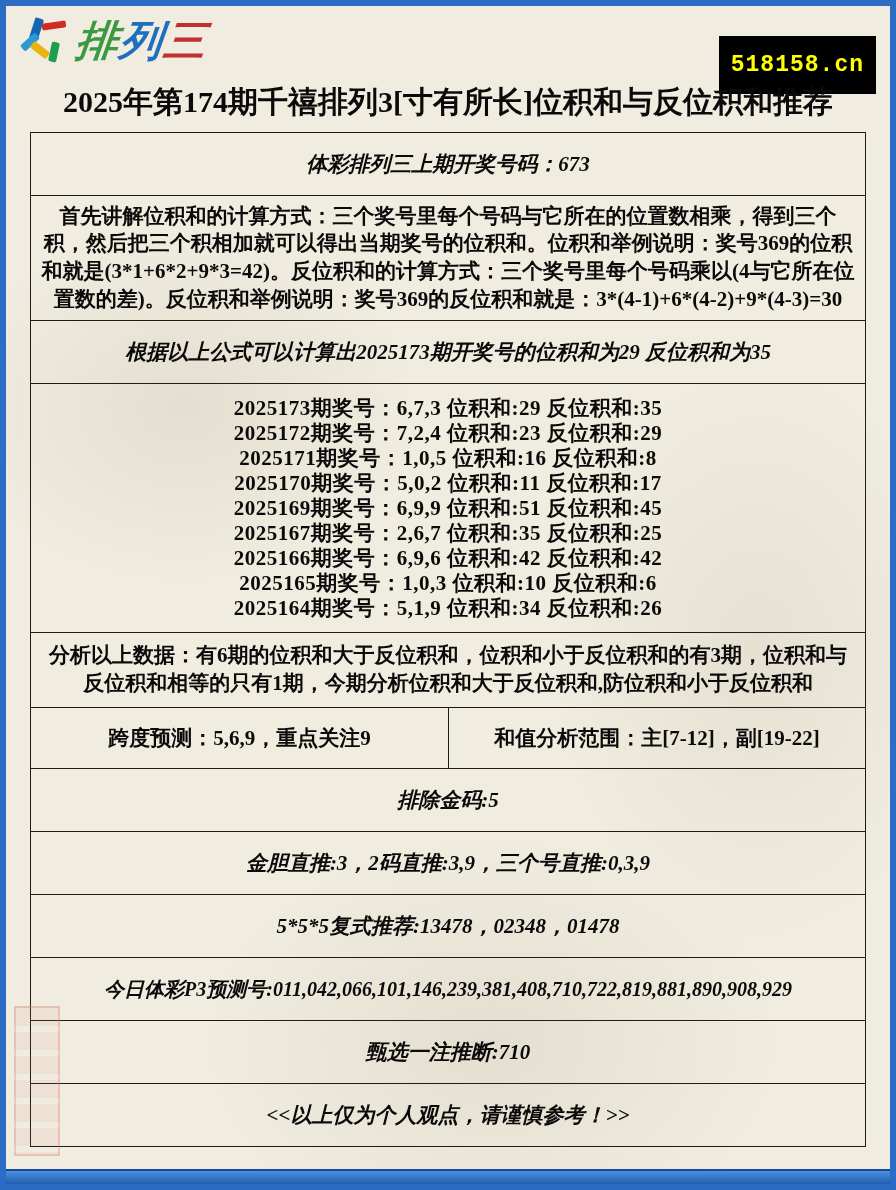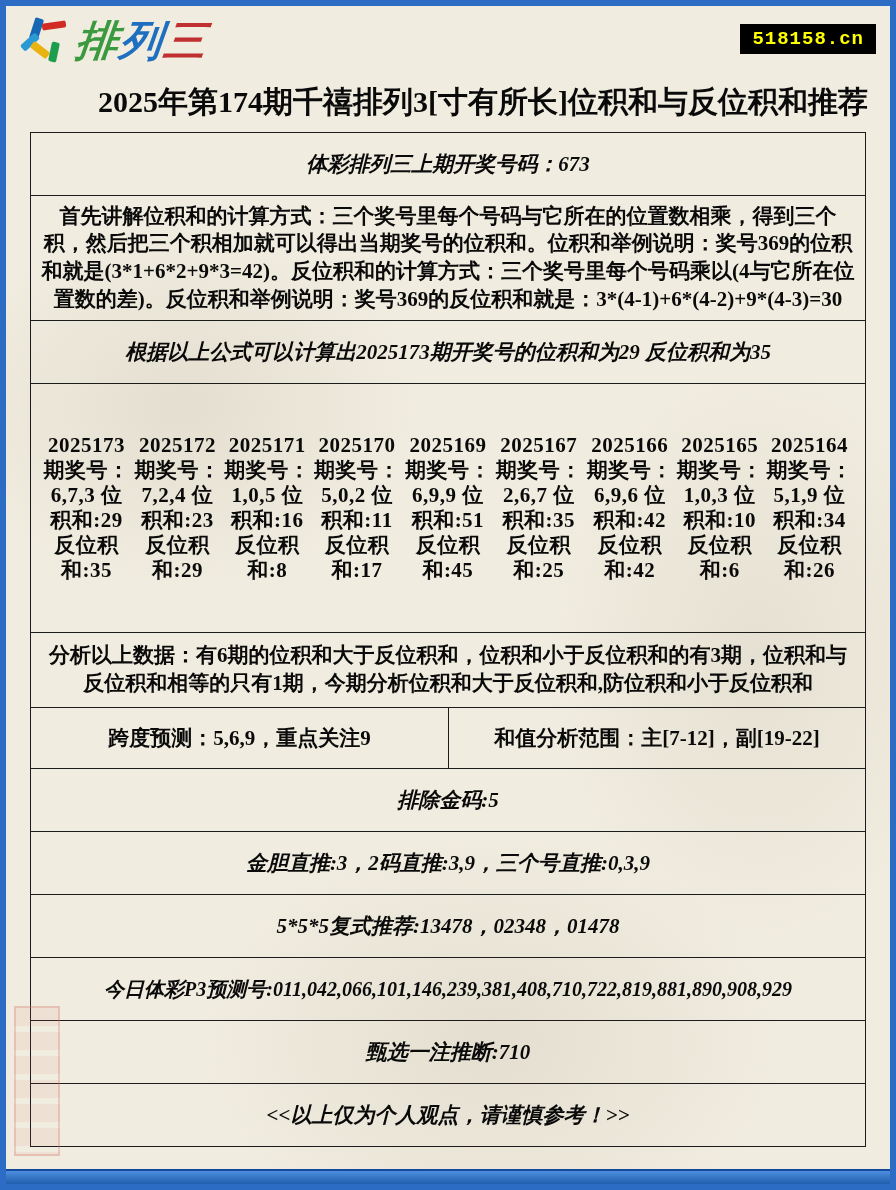--- a/index.html
+++ b/index.html
@@ -47,44 +47,44 @@
   .li-blue{width:9px;height:22px;background:#1766b3;top:2px;left:14px;transform:rotate(18deg);}
   .li-teal{width:20px;height:8px;background:#2a9ad4;top:22px;left:2px;transform:rotate(-42deg);}
   .li-yellow{width:20px;height:8px;background:#e9b411;top:30px;left:12px;transform:rotate(38deg);}
   .li-green{width:8px;height:20px;background:#1d9e4f;top:26px;left:32px;transform:rotate(12deg);}
   .logo-text{margin-left:8px;line-height:1;}
   .logo-cn{font-family:"Liberation Sans","DejaVu Sans",sans-serif;font-size:25px;font-weight:700;color:#3c3c3c;letter-spacing:3px;}
   .logo-en{font-family:"Liberation Sans","DejaVu Sans",sans-serif;font-size:10.5px;font-weight:700;color:#3c3c3c;letter-spacing:1.6px;margin-top:3px;}
   .brand{margin-left:6px;font-size:42px;font-weight:bold;font-style:italic;transform:skewX(-6deg);letter-spacing:2px;line-height:1;}
   .brand span{display:inline-block;}
   .badge{
-    margin-top:8px;background:var(--badge-bg);color:var(--badge-text);
+    margin-top:20px;background:var(--badge-bg);color:var(--badge-text);
     font-family:"Liberation Mono","DejaVu Sans Mono",monospace;
-    font-size:19px;font-weight:bold;padding:4px 12px;letter-spacing:1px;
+    font-size:23px;font-weight:bold;padding:16px 12px;letter-spacing:1px;
   }
   
   .title{
-    padding:0 22px;margin-top:14px;text-align:right;
+    padding:0 22px;margin-top:14px;text-align:center;
     font-size:30px;font-weight:bold;white-space:nowrap;
   }
   
   .boxes{margin:10px 24px 0 24px;}
   .box{
     border:1px solid var(--box-border);
     margin-top:-1px;
     display:flex;align-items:center;justify-content:center;
     text-align:center;font-weight:bold;font-size:21px;
     padding:6px 10px;background:transparent;
   }
   .h64{min-height:64px;font-style:italic;}
   .h126{min-height:126px;}
   .h76{min-height:76px;}
   .h62{min-height:62px;}
   .wrap{line-height:1.32;}
-  .hist{flex-direction:row;min-height:250px;justify-content:center;padding:8px 10px;}
+  .hist{flex-direction:column;min-height:250px;justify-content:center;padding:8px 10px;}
   .hist-row{line-height:25px;letter-spacing:.5px;}
   .two-col{padding:0;align-items:stretch;}
   .two-col .cell{flex:1 1 50%;display:flex;align-items:center;justify-content:center;padding:6px 8px;}
   .two-col .cell + .cell{border-left:1px solid var(--box-border);}
   .longline{font-size:20px;letter-spacing:0;white-space:nowrap;padding:6px 4px;}
 </style>
 </head>
 <body>
 
 <div class="page">

